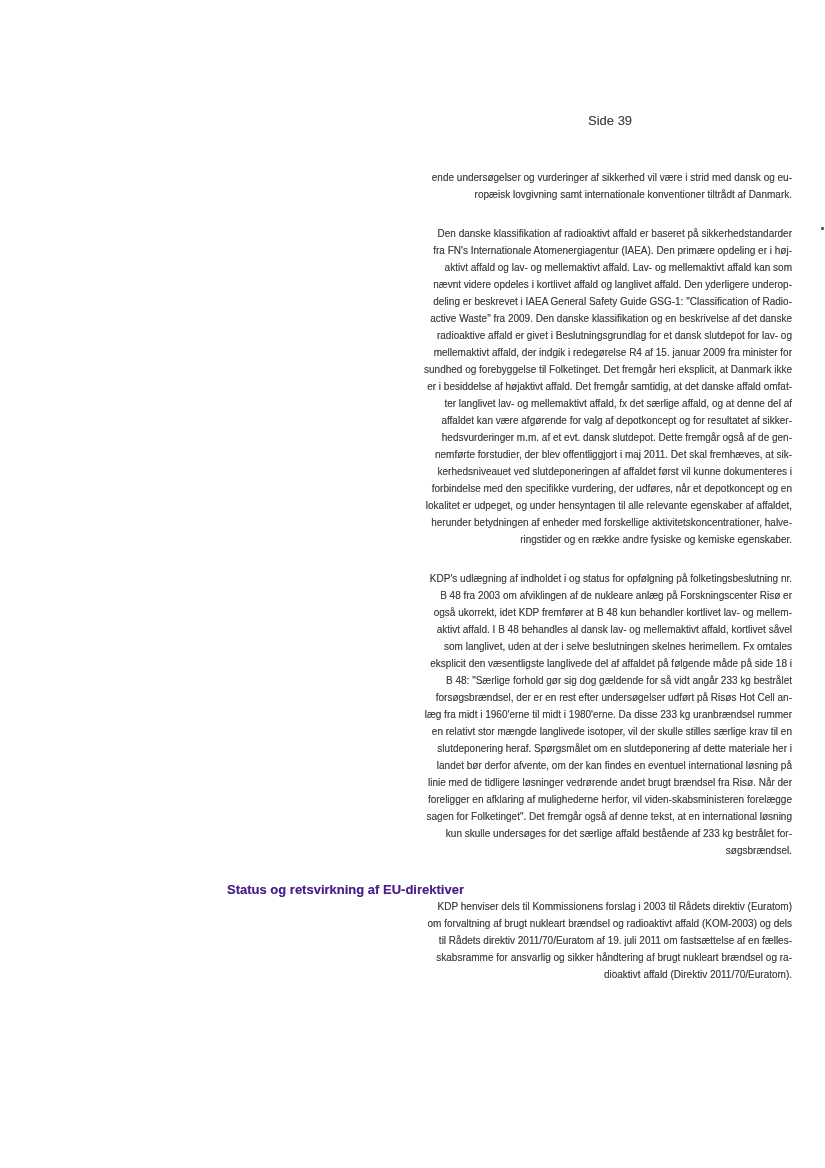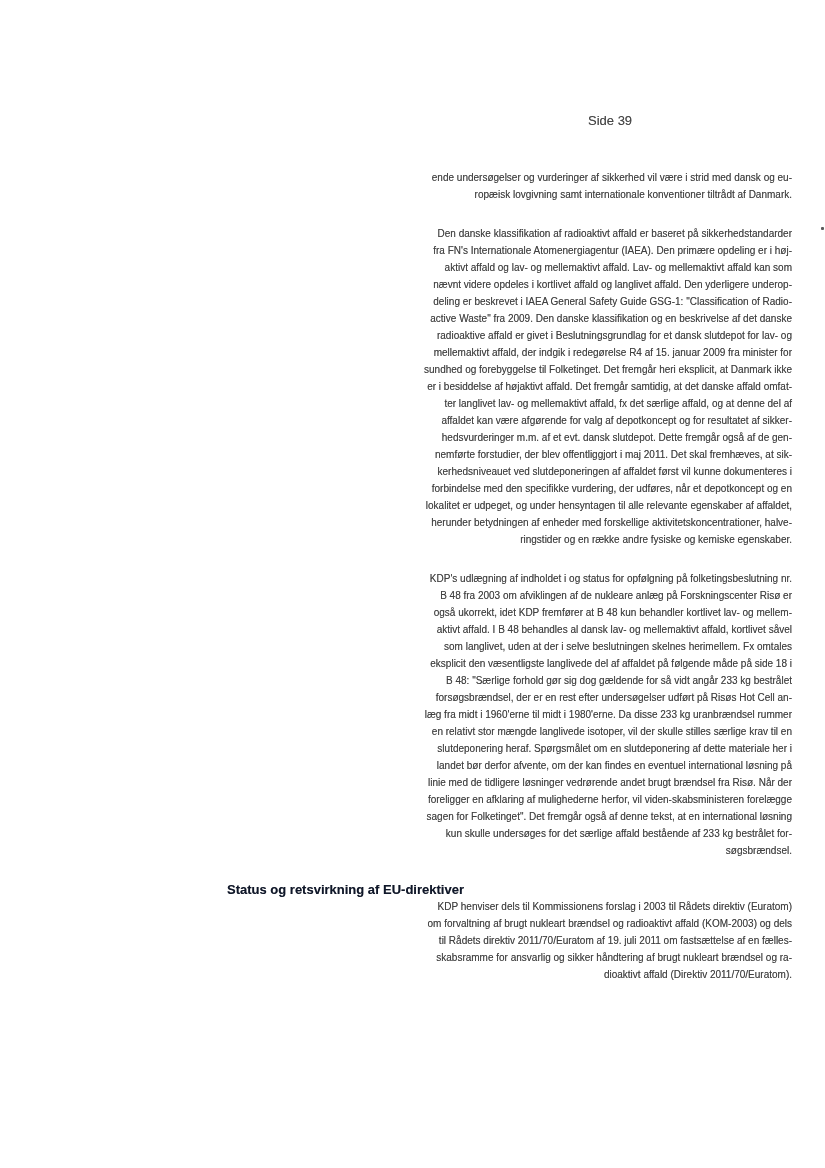--- a/index.html
+++ b/index.html
@@ -43,21 +43,21 @@
   }
   .para:last-child {
     margin-bottom: 0;
   }
   .subheading {
     margin: 0;
     font-size: 13px;
     line-height: 17px;
     font-weight: bold;
     white-space: pre;
-    color: #0f172a;
+    color: #4c1d95;
     text-shadow: 0 0 0.5px rgba(60,60,60,0.6);
   }
   .speck {
     position: absolute;
     left: 821px;
     top: 227px;
     width: 3px;
     height: 3px;
     background: #5a5a5a;
     border-radius: 1px;

